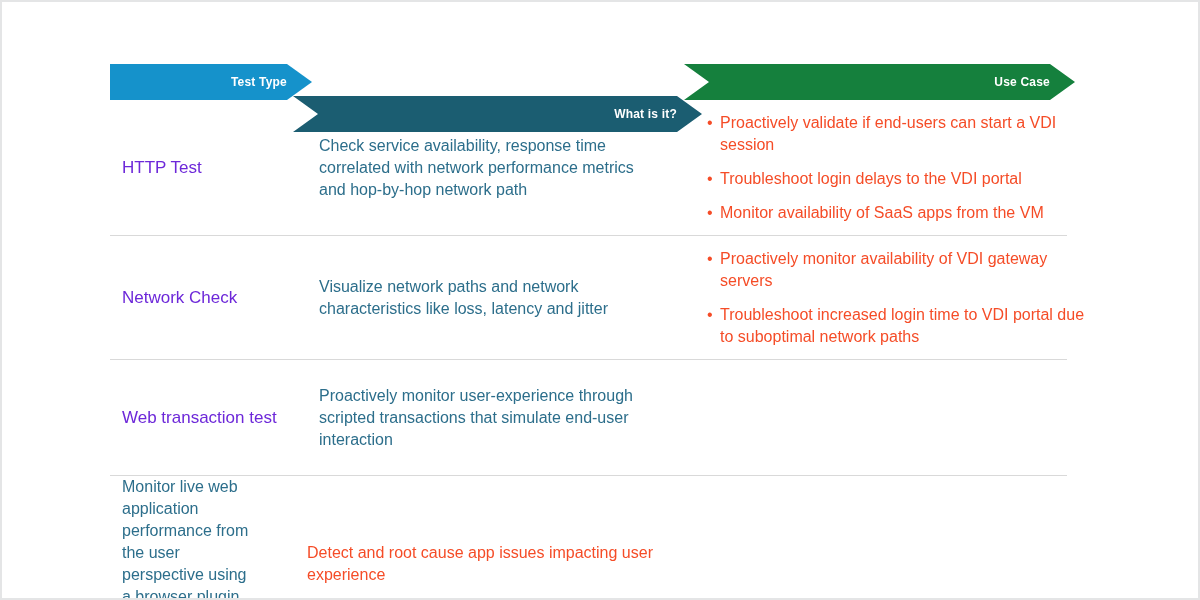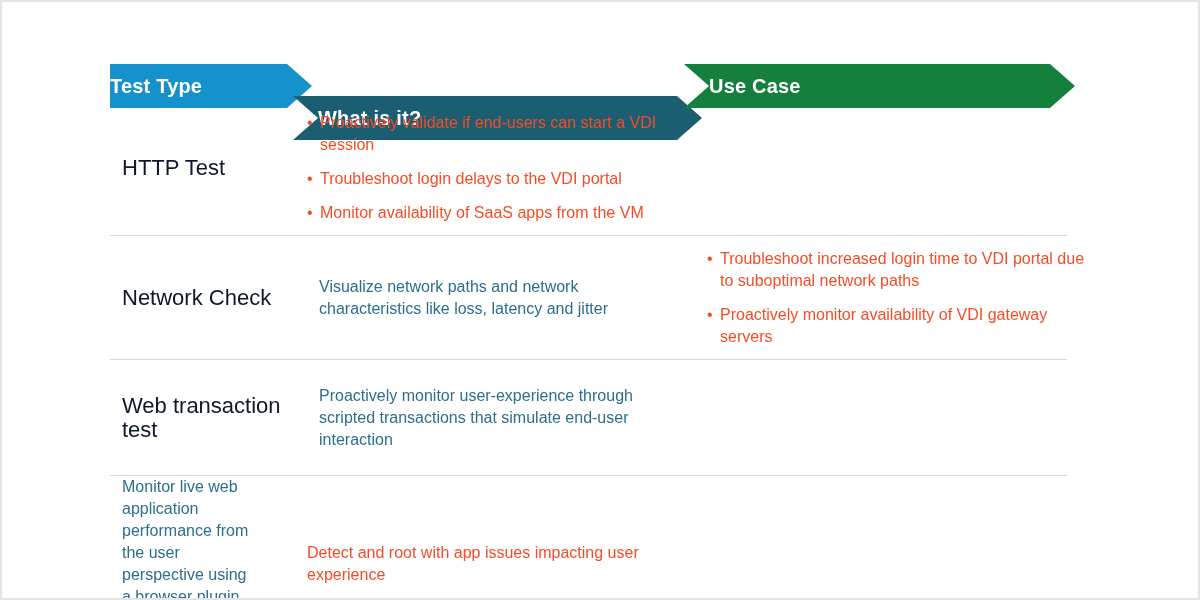--- a/index.html
+++ b/index.html
@@ -16,24 +16,24 @@
     overflow: hidden;
   }
 
   
   .band {
     position: absolute;
     left: 0; top: 62px;
     width: 1200px; height: 36px;
   }
   .chev {
-    position: absolute; top: 0; height: 44px;
-    display: flex; align-items: center; justify-content: flex-start;
+    position: absolute; top: 0; height: 36px;
+    display: flex; align-items: center; justify-content: flex-end;
     color: #ffffff;
-    font-size: 20px;
+    font-size: 12px;
     font-weight: bold;
     letter-spacing: 0.2px;
   }
   .chev-first {
     left: 108px; width: 202px;
     clip-path: polygon(0 0, calc(100% - 25px) 0, 100% 50%, calc(100% - 25px) 100%, 0 100%);
     padding-right: 25px;
   }
   .chev-mid {
     left: 291px; width: 409px;
@@ -63,22 +63,22 @@
   .row.has-divider::after {
     content: "";
     position: absolute;
     left: 0; right: 27px; bottom: 0;
     height: 1px;
     background: #d9d9d9;
   }
   .cell-type {
     padding-left: 12px;
     padding-right: 20px;
-    color: #0f172a;
-    font-size: 22px;
+    color: #6d28d9;
+    font-size: 17px;
     line-height: 24px;
   }
   .cell-desc {
     padding-left: 12px;
     padding-right: 55px;
     color: #2c6e8b;
     font-size: 16px;
     line-height: 22px;
   }
   .cell-use {
@@ -114,46 +114,47 @@
     </div>
     <div class="chev chev-last" style="background:#15803d">
       <span>Use Case</span>
     </div>
   </div>
 
   <div class="table">
 
     <div class="row tall has-divider">
       <div class="cell-type">HTTP Test</div>
+      <div class="cell-desc">Check service availability, response time correlated with network performance metrics and hop-by-hop network path</div>
       <div class="cell-use">
         <ul class="use-list">
           <li>Proactively validate if end-users can start a VDI session</li>
           <li>Troubleshoot login delays to the VDI portal</li>
           <li>Monitor availability of SaaS apps from the VM</li>
         </ul>
       </div>
     </div>
 
     <div class="row has-divider">
       <div class="cell-type">Network Check</div>
       <div class="cell-desc">Visualize network paths and network characteristics like loss, latency and jitter</div>
       <div class="cell-use">
         <ul class="use-list">
+          <li>Proactively monitor availability of VDI gateway servers</li>
           <li>Troubleshoot increased login time to VDI portal due to suboptimal network paths</li>
-          <li>Proactively monitor availability of VDI gateway servers</li>
         </ul>
       </div>
     </div>
 
     <div class="row has-divider">
       <div class="cell-type">Web transaction test</div>
       <div class="cell-desc">Proactively monitor user-experience through scripted transactions that simulate end-user interaction</div>
     </div>
 
     <div class="row">
       <div class="cell-desc">Monitor live web application performance from the user perspective using a browser plugin that enables real user monitoring</div>
       <div class="cell-use">
-        <p>Detect and root with app issues impacting user experience</p>
+        <p>Detect and root cause app issues impacting user experience</p>
       </div>
     </div>
 
   </div>
 </div>
 
 </body></html>

